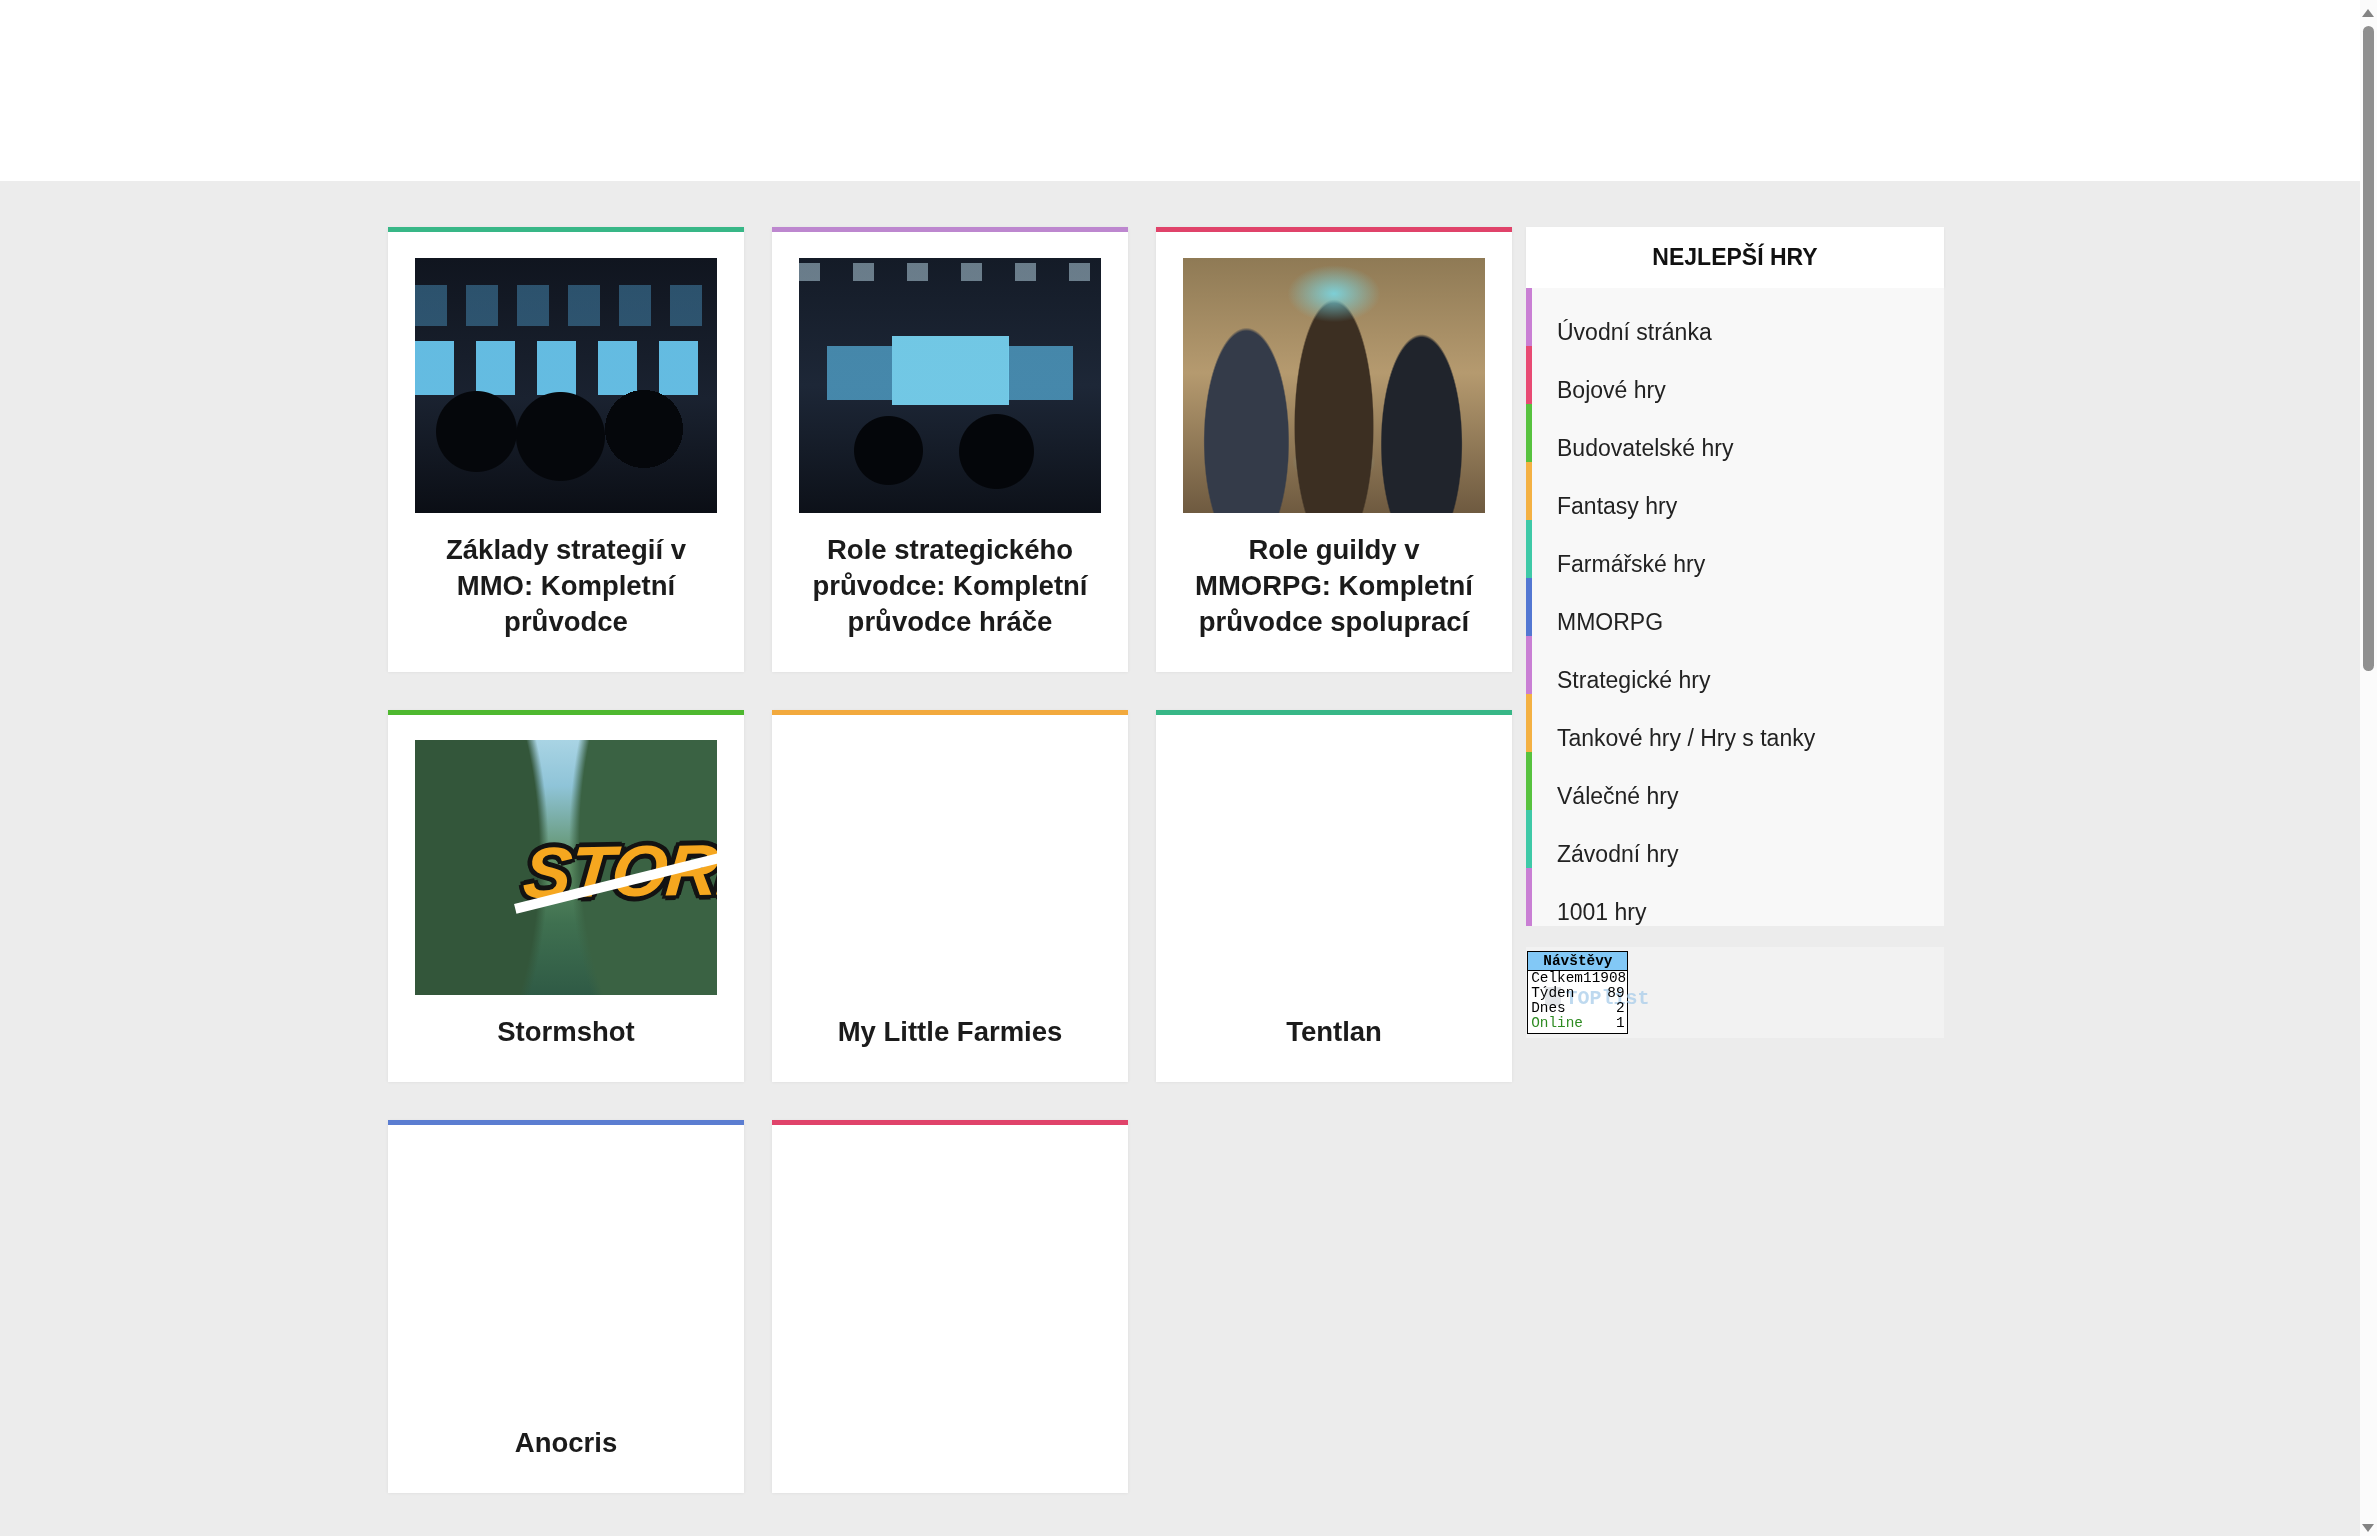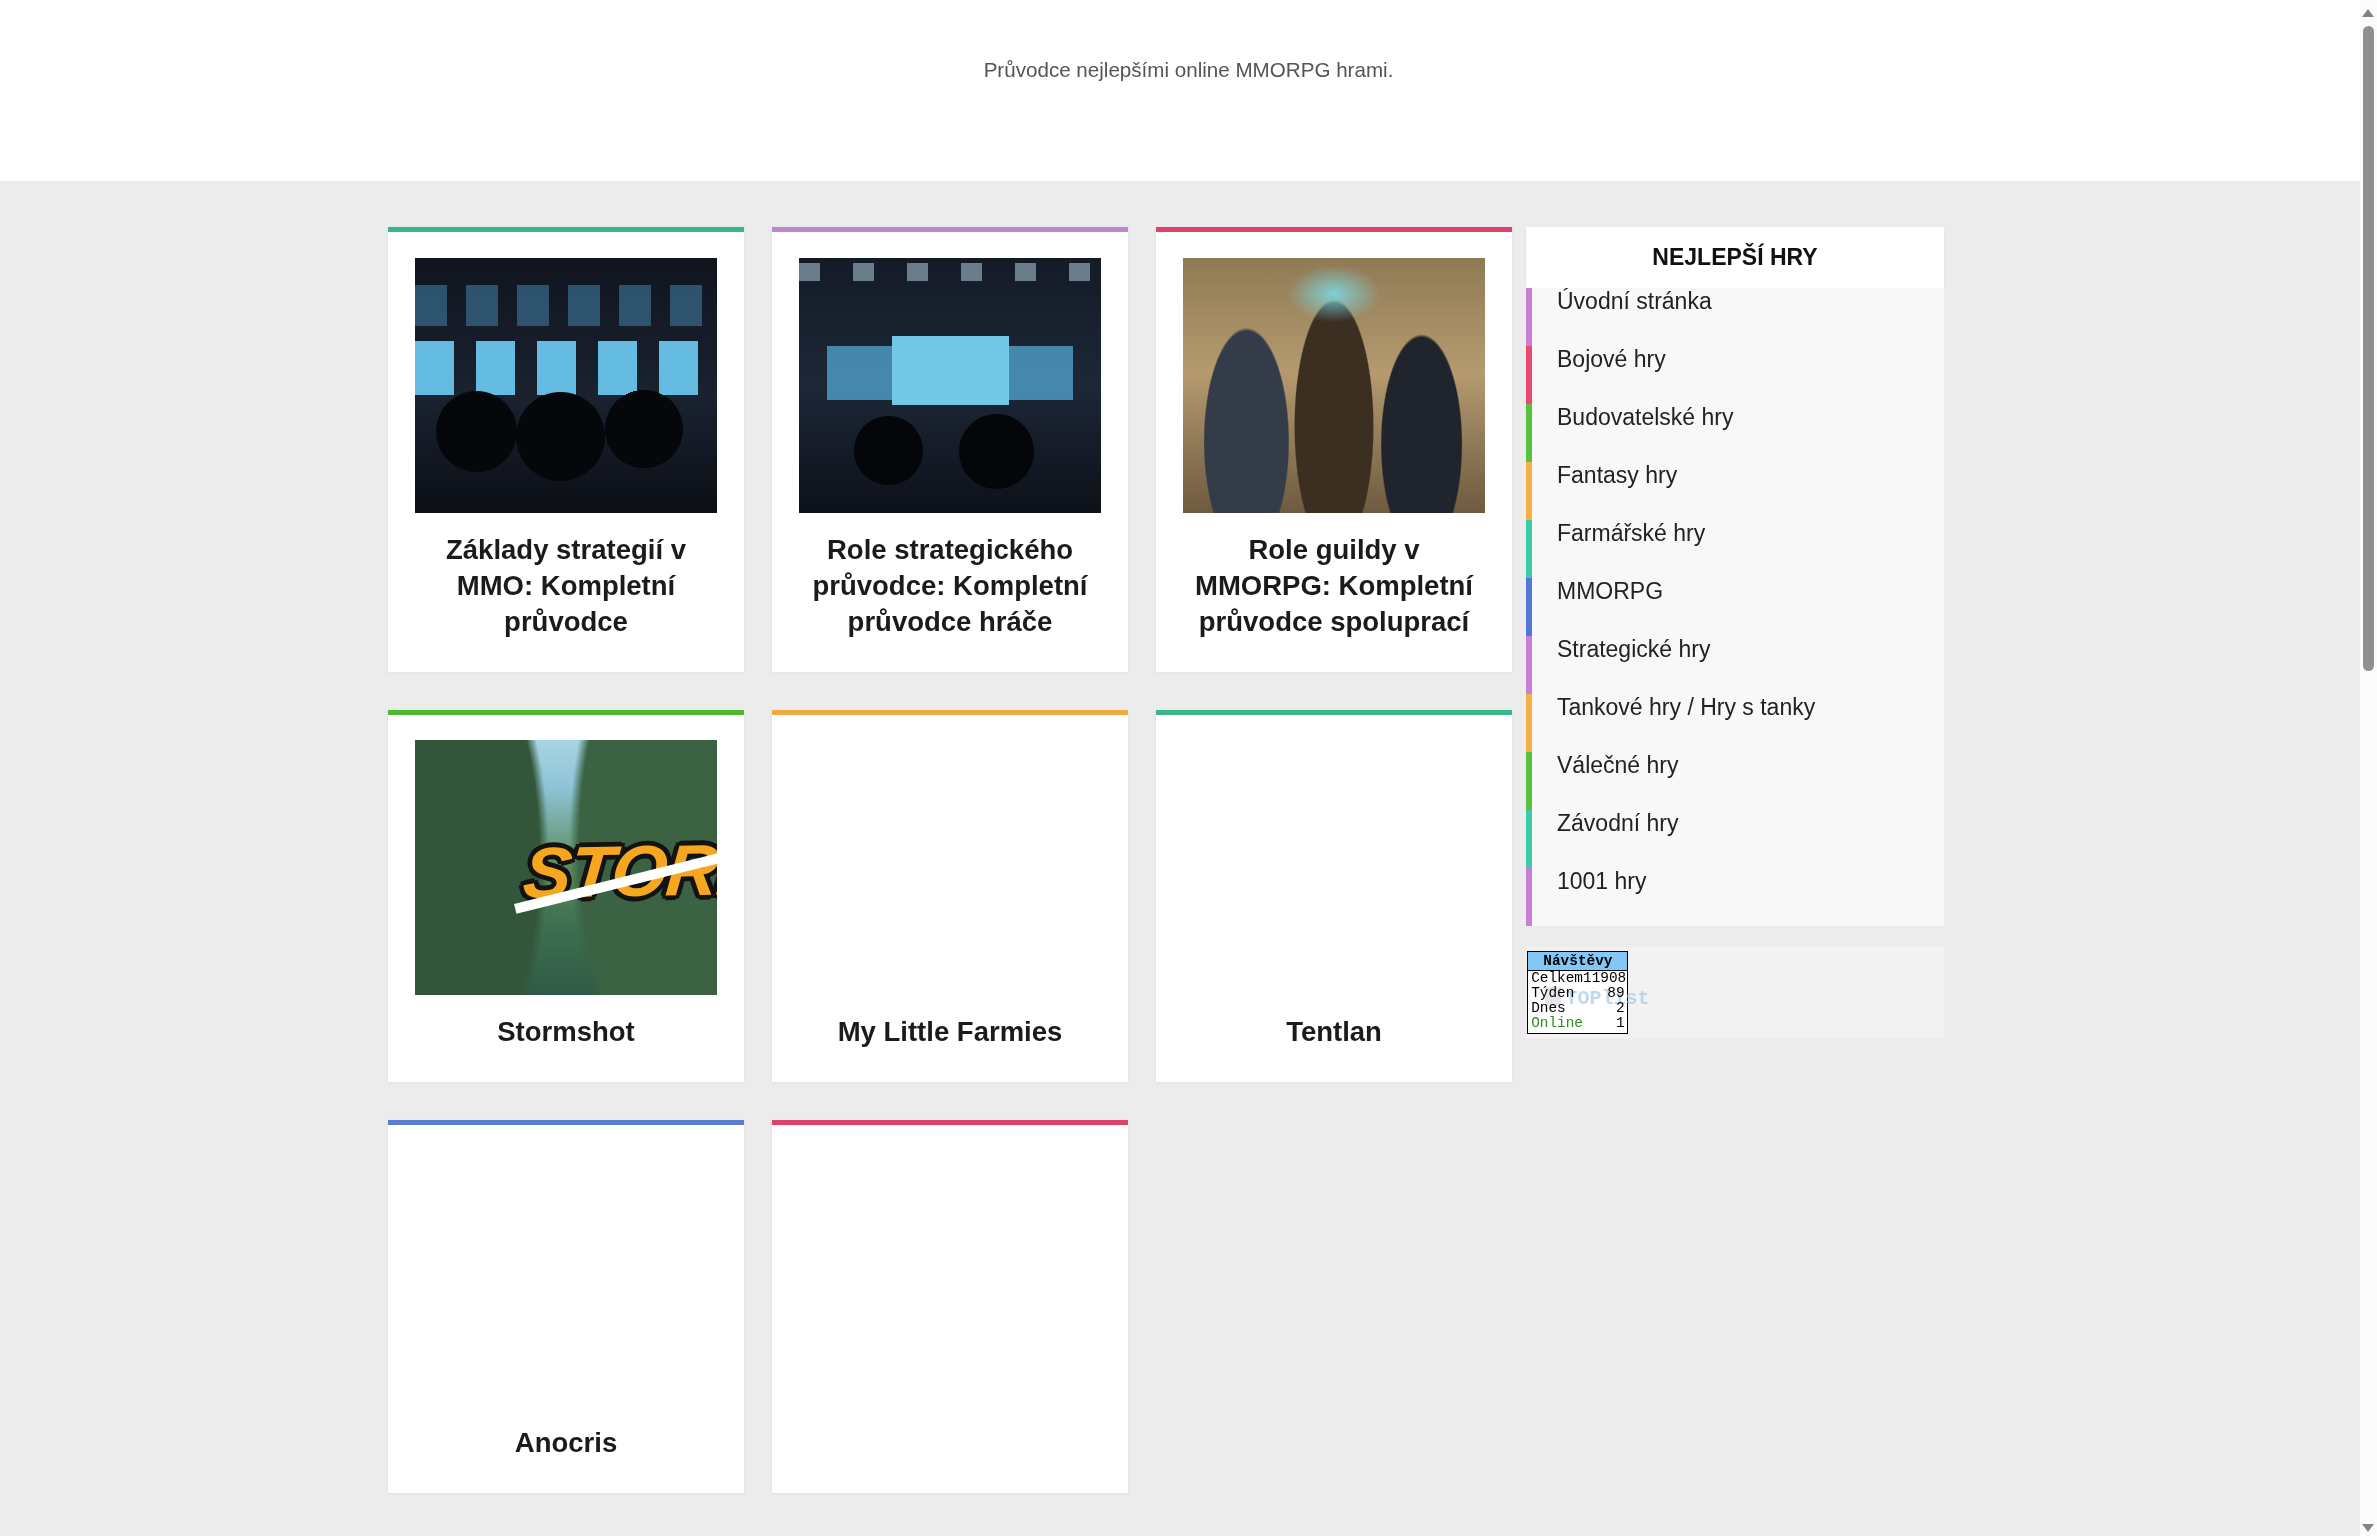--- a/index.html
+++ b/index.html
@@ -80,21 +80,21 @@
   }
   .logo-slash{ display:none; position:absolute; left:96px; top:129px; width:289px; height:10.3px;
     background:#ffffff; transform:rotate(-14deg); z-index:3; }
   .has-logo .logo-text,.has-logo .logo-slash{ display:block; }
 
   
   .sidebar { width:418px; margin-left:14px; }
   .side-head { background:#ffffff; height:61px; line-height:61px; text-align:center;
                font-size:23px; font-weight:700; color:#111; box-shadow:0 1.4px 2.8px rgba(0,0,0,.06); }
   .menu { list-style:none; background:#f8f8f8; }
-  .menu-item { position:relative; height:58px; display:flex; align-items:flex-start; cursor:pointer; }
+  .menu-item { position:relative; height:58px; display:flex; align-items:flex-end; cursor:pointer; }
   .strip { position:absolute; left:0; top:0; width:6.2px; height:100%; }
   .menu-label { padding-left:31px; font-size:23px; color:#222; }
 
   
   .counter-wrap { margin-top:21.3px; background:#f2f2f2; height:91px; padding:4.1px 0 0 1.4px; }
   .counter { width:101px; border:1.4px solid #000; background:#fff; font-family:Liberation Mono, monospace; cursor:pointer; }
   .c-head { background:#82c8f6; border-bottom:1.4px solid #000; text-align:center;
             font-size:14.4px; font-weight:700; color:#000; padding:0.7px 0; }
   .c-body { position:relative; padding:0.7px 2.8px 1.4px; }
   .c-row { display:flex; justify-content:space-between; font-size:14.4px; line-height:15px; color:#000; position:relative; z-index:2; }
@@ -112,21 +112,20 @@
   .sb-thumb { position:absolute; top:26px; left:2.8px; width:11px; height:645px;
            background:#8f8f8f; border-radius:5.5px; }
   .sb-down { position:absolute; bottom:5.5px; left:2.1px; width:0; height:0;
            border-left:6.2px solid rgba(0,0,0,0); border-right:6.2px solid rgba(0,0,0,0);
            border-top:8.3px solid #838383; }
 </style>
 </head>
 <body>
 
 <header class="site-header">
-  <p>Průvodce nejlepšími online MMORPG hrami.</p>
 </header>
 
 <div class="layout">
 
   <main class="articles">
   <article class="card" style="border-top-color: rgb(56, 183, 135);">
     <div class="card-img ph-gamers-at-monitors-dark">
       
       
     </div>

